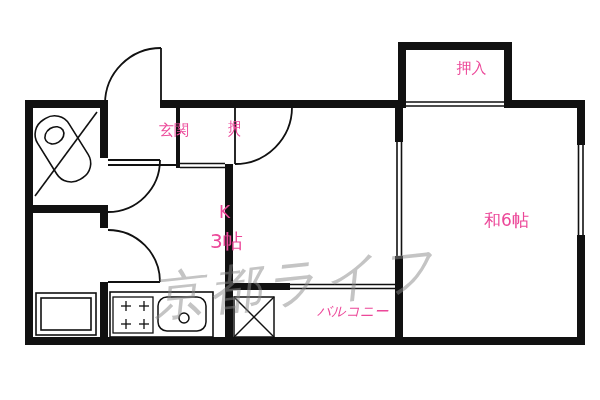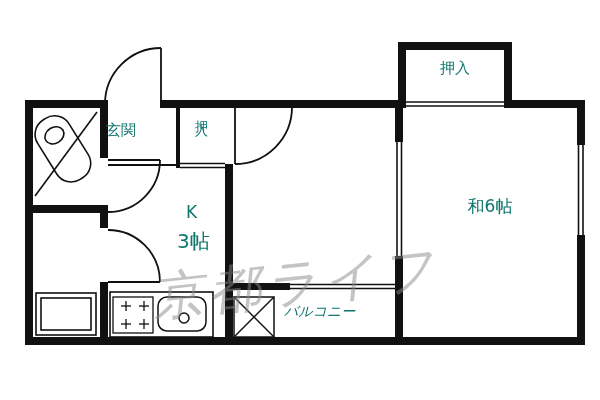--- a/index.html
+++ b/index.html
@@ -9,24 +9,25 @@
     position: relative;
     width: 600px;
     height: 400px;
     background: #ffffff;
     overflow: hidden;
     color: #111111;
   }
   #plan svg { position: absolute; left: 0; top: 0; }
   .lbl {
     position: absolute;
-    color: #0f766e;
+    color: #ec4899;
     white-space: nowrap;
     line-height: 1.15;
     z-index: 3;
+    padding-left: 33px;
   }
   .center { text-align: center; }
   .vertical {
     writing-mode: vertical-rl;
     text-orientation: upright;
     letter-spacing: 3px;
   }
   #watermark {
     position: absolute;
     left: 155px;
@@ -159,28 +160,28 @@
     <g stroke="#111111" stroke-width="1.5" fill="none">
       <rect x="234" y="297" width="40" height="40"></rect>
       <line x1="234" y1="297" x2="274" y2="337"></line>
       <line x1="274" y1="297" x2="234" y2="337"></line>
     </g>
 
   </svg>
 
   <div class="lbl center" style="left:398px; top:60px; width:114px; font-size:15px;">押入</div>
 
-  <div class="lbl" style="left:106px; top:122px; font-size:15px;">玄関</div>
+  <div class="lbl" style="left:126px; top:122px; font-size:15px;">玄関</div>
 
   <div class="lbl vertical" style="left:193px; top:110px; height:56px; font-size:13px;">押入</div>
 
   <div class="lbl" style="left:186px; top:203px; font-size:17px;">K</div>
 
   <div class="lbl" style="left:177px; top:230px; font-size:20px;">3帖</div>
 
 
-  <div class="lbl center" style="left:445px; top:197px; width:90px; font-size:17px;text-align:center;">和6帖</div>
+  <div class="lbl center" style="left:445px; top:211px; width:90px; font-size:17px;text-align:center;">和6帖</div>
 
   <div class="lbl" style="left:284px; top:303px; font-size:14px;font-style:italic;">バルコニー</div>
 
   <div id="watermark">京都ライフ</div>
 
 </div>
 
 </body></html>

